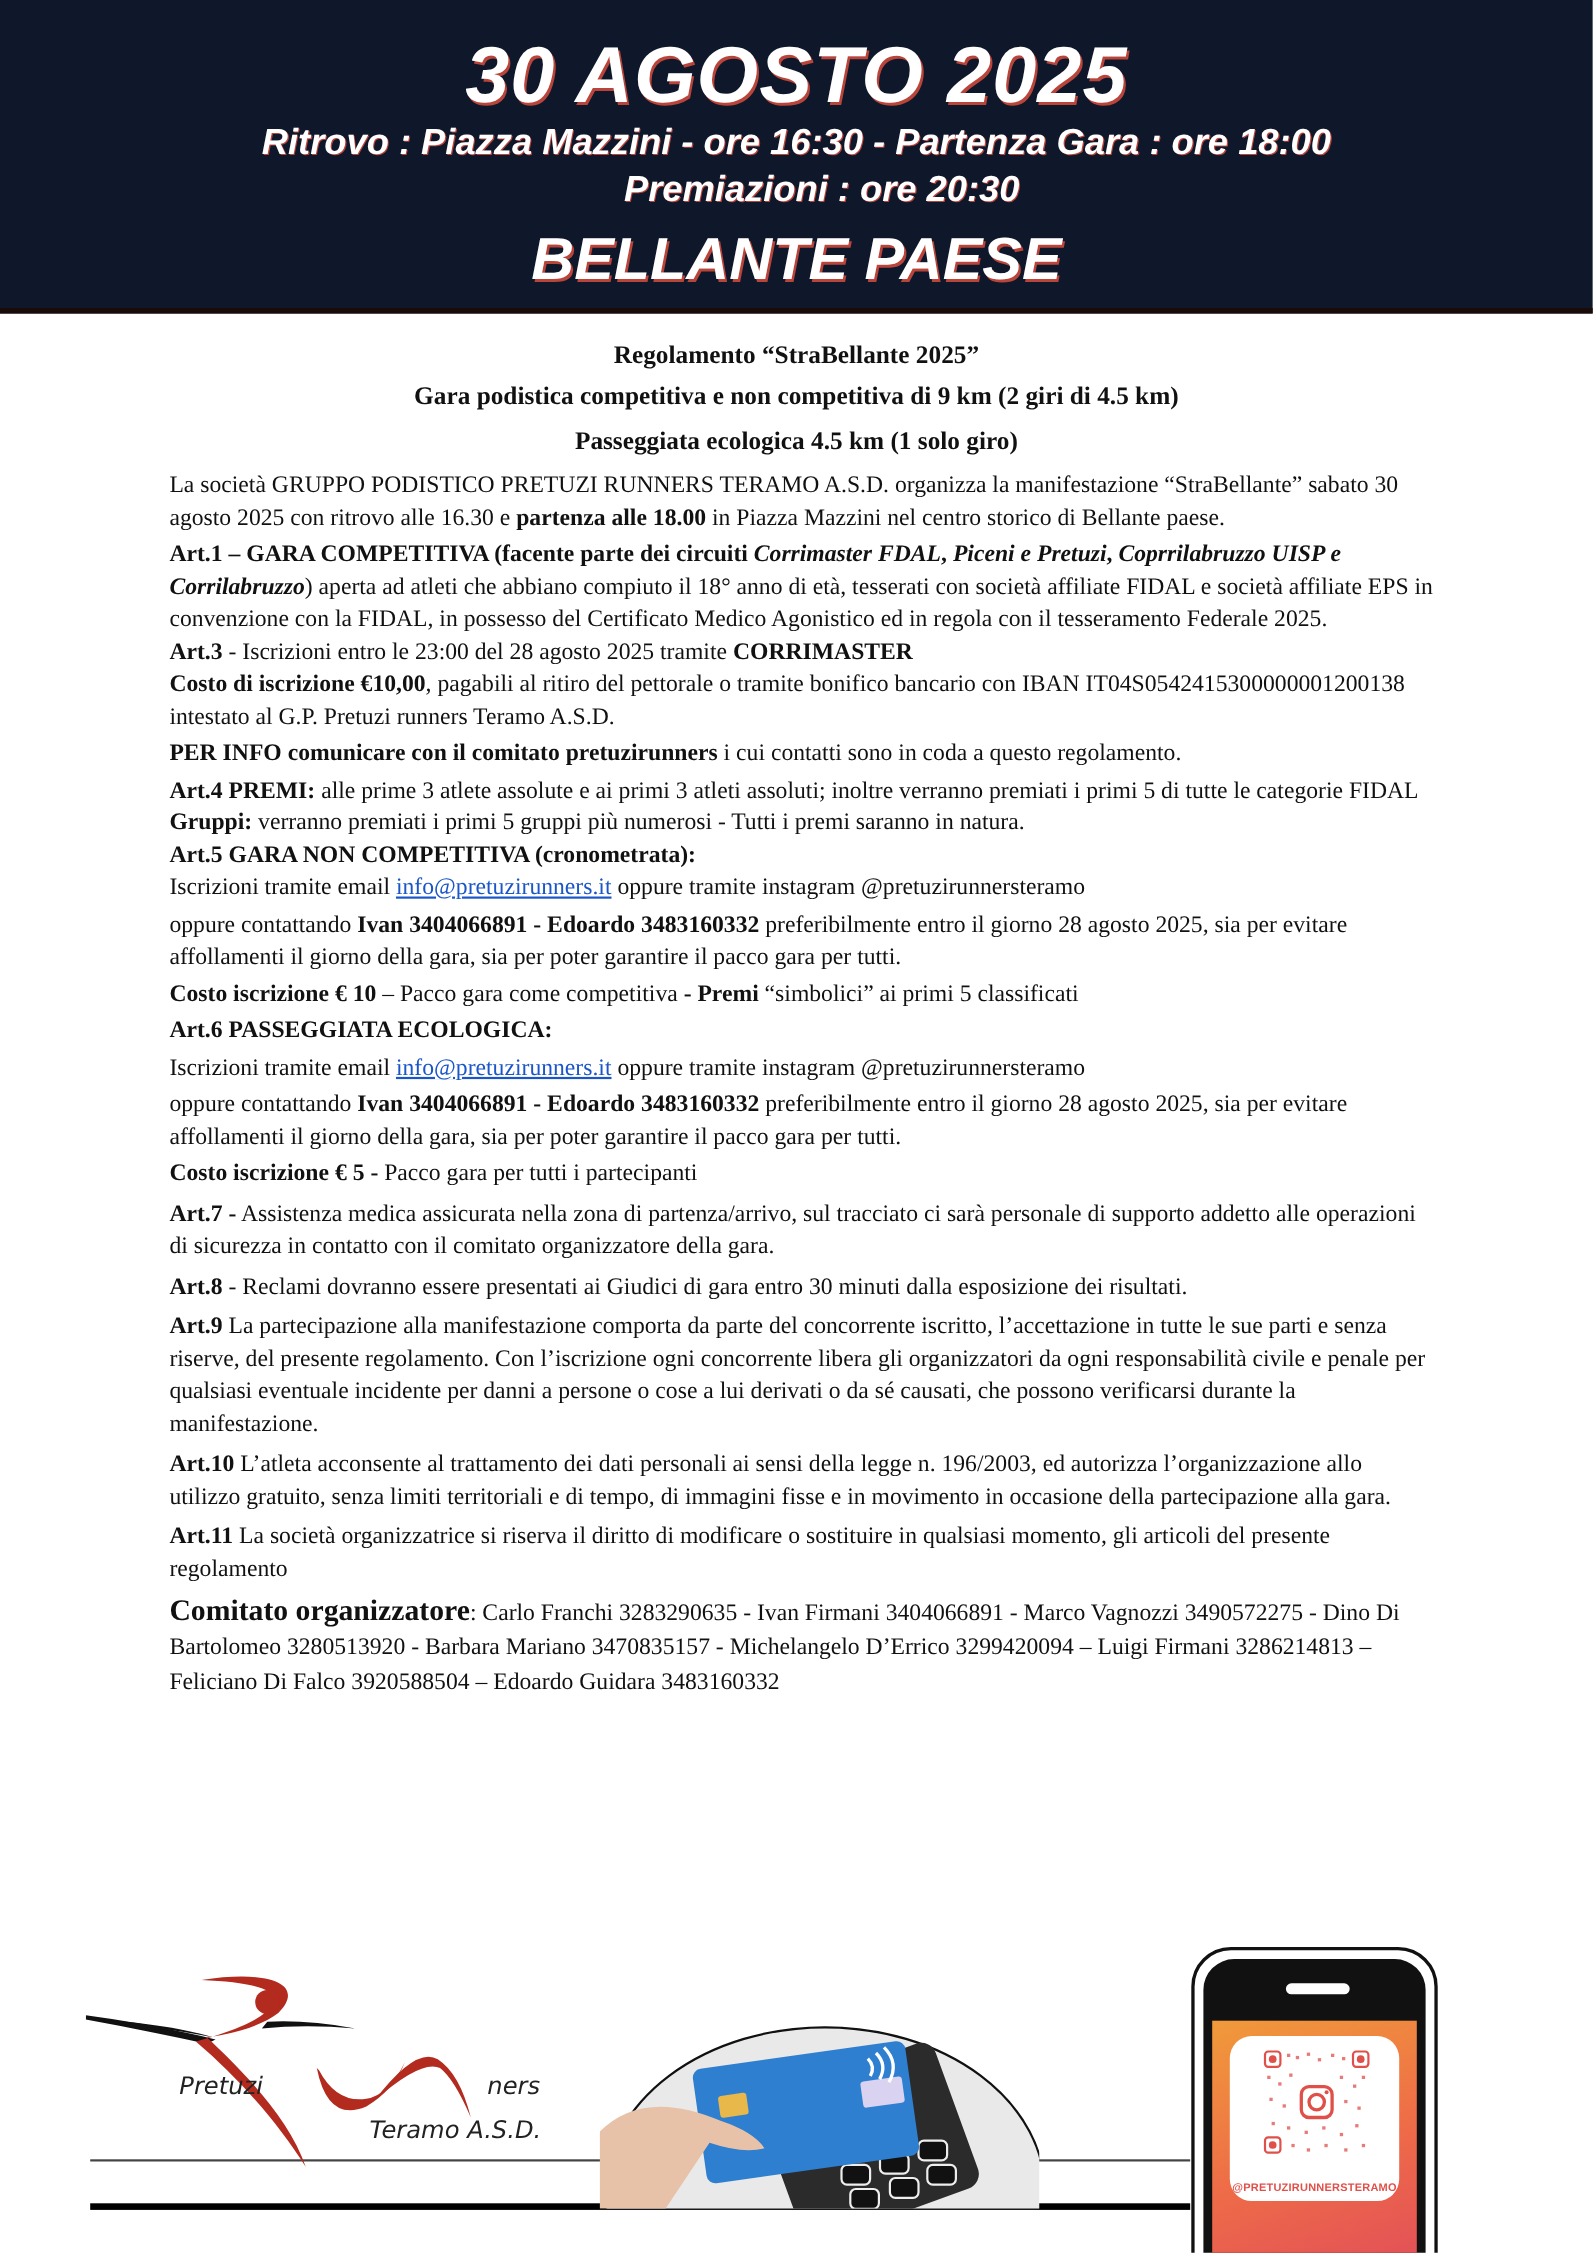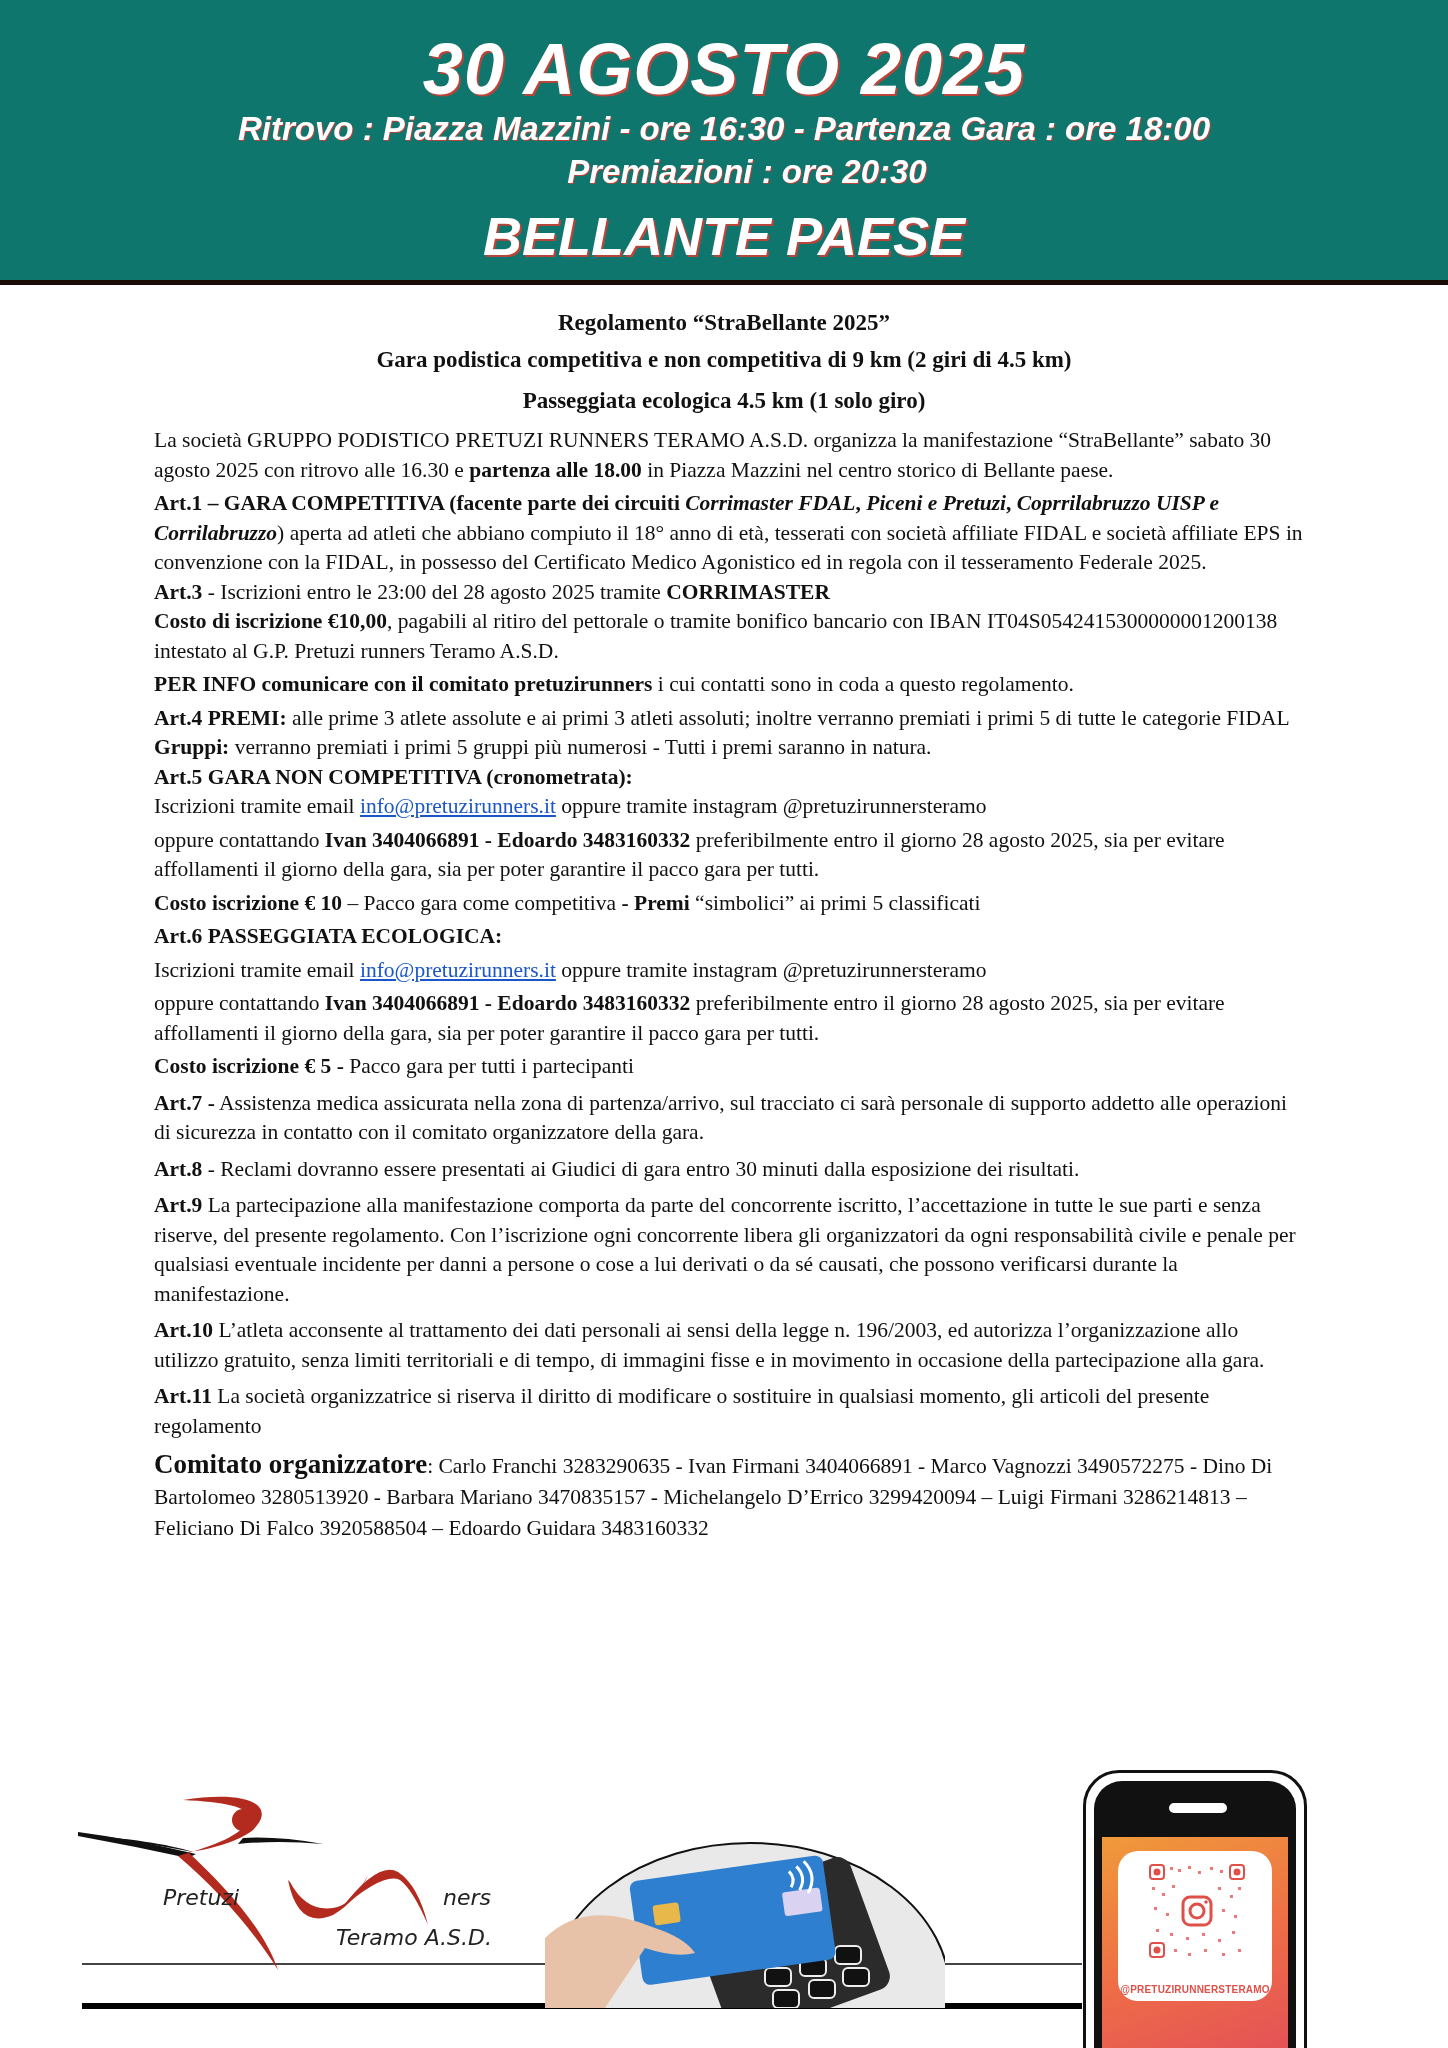--- a/index.html
+++ b/index.html
@@ -1,17 +1,17 @@
 <!DOCTYPE html>
 <html><head>
 <meta charset="utf-8">
 <style>
   html, body { margin:0; padding:0; background:#ffffff; }
   body { width:1448px; height:2048px; position:relative; overflow:hidden; font-family:"Liberation Serif", serif; color:#111; }
-  .header { position:absolute; left:0; top:0; width:1448px; height:280px; background:#0f766e; border-bottom:5px solid #1a0a08; text-align:center; color:#fff; font-family:"Liberation Sans", sans-serif; font-weight:bold; font-style:italic; }
+  .header { position:absolute; left:0; top:0; width:1448px; height:280px; background:#0f172a; border-bottom:5px solid #1a0a08; text-align:center; color:#fff; font-family:"Liberation Sans", sans-serif; font-weight:bold; font-style:italic; }
   .header .date { position:absolute; left:0; right:0; top:28px; font-size:72px; letter-spacing:1px; text-shadow:2px 2px 0 #b8443a; }
   .header .line1 { position:absolute; left:0; right:0; top:110px; font-size:33px; text-shadow:1px 1px 0 #b8443a; }
   .header .line2 { position:absolute; left:0; right:0; top:153px; font-size:33px; text-shadow:1px 1px 0 #b8443a;padding-left:46px; }
   .header .place { position:absolute; left:0; right:0; top:205px; font-size:54px; text-shadow:2px 2px 0 #b8443a; }
 
   .title { position:absolute; left:0; right:0; text-align:center; font-weight:bold; font-size:23px; }
   .t1 { top:310px; } .t2 { top:347px; } .t3 { top:388px; }
 
   .body { position:absolute; left:154px; width:1150px; top:426px; font-size:21.5px; line-height:29.5px; }
   .body p { margin:0; }

